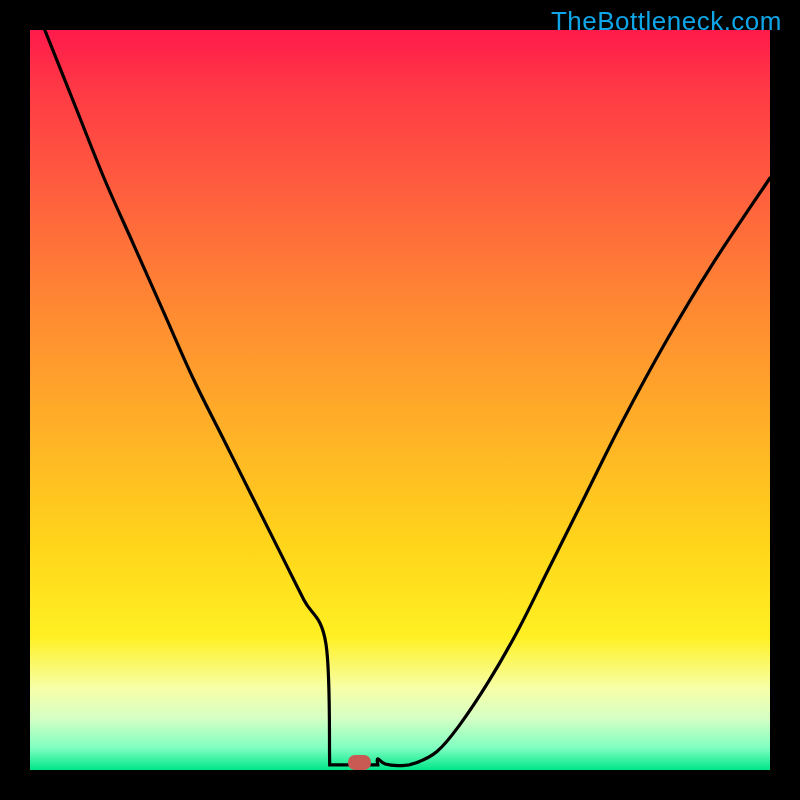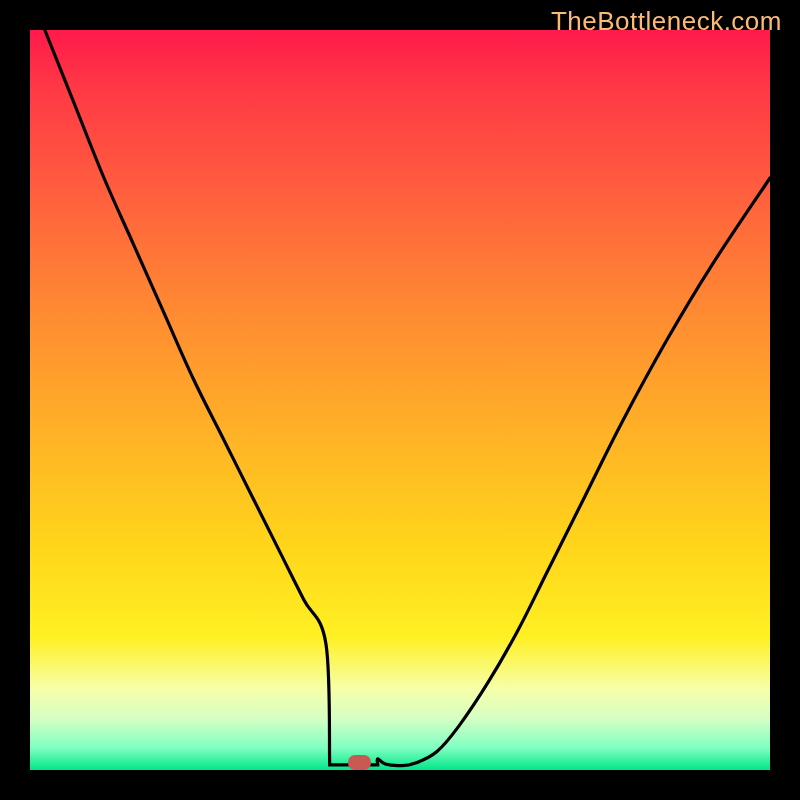--- a/index.html
+++ b/index.html
@@ -14,21 +14,21 @@
   .outer {
     position: relative;
     width: 800px;
     height: 800px;
     background: #000;
   }
   .watermark {
     position: absolute;
     top: 6px;
     right: 18px;
-    color: #fdba74;
+    color: #0ea5e9;
     font-size: 26px;
     font-weight: 500;
     letter-spacing: 0.5px;
     z-index: 10;
     user-select: none;
   }
   .plot {
     position: absolute;
     left: 30px;
     top: 30px;

